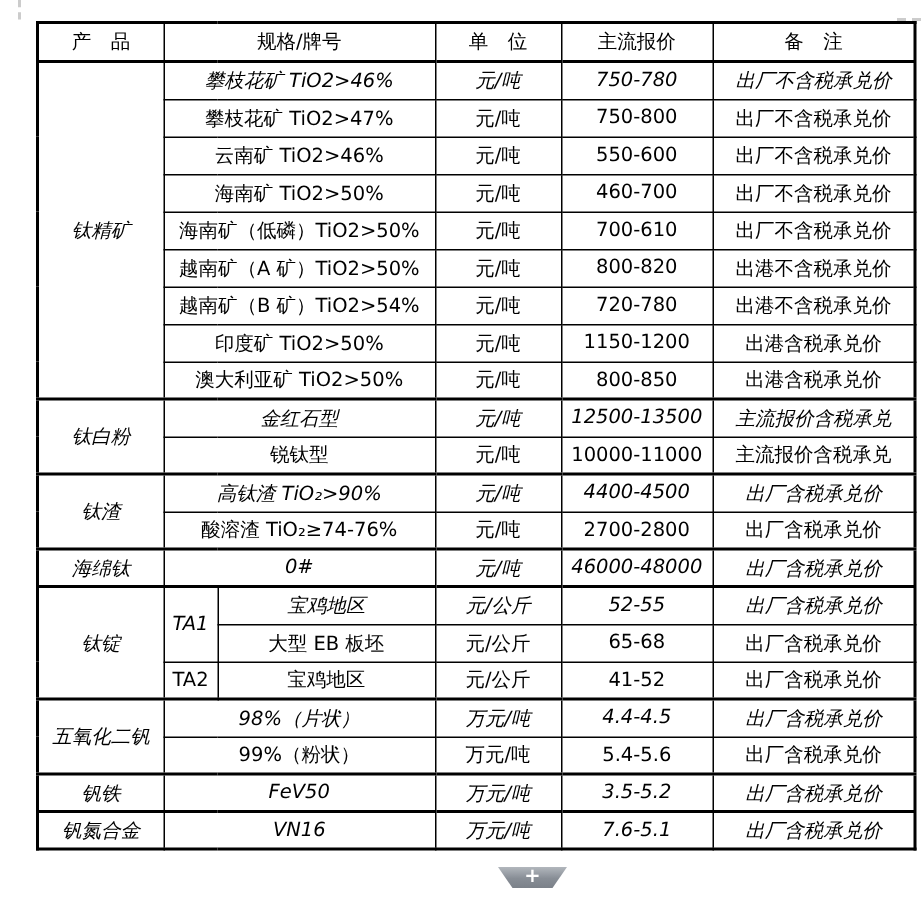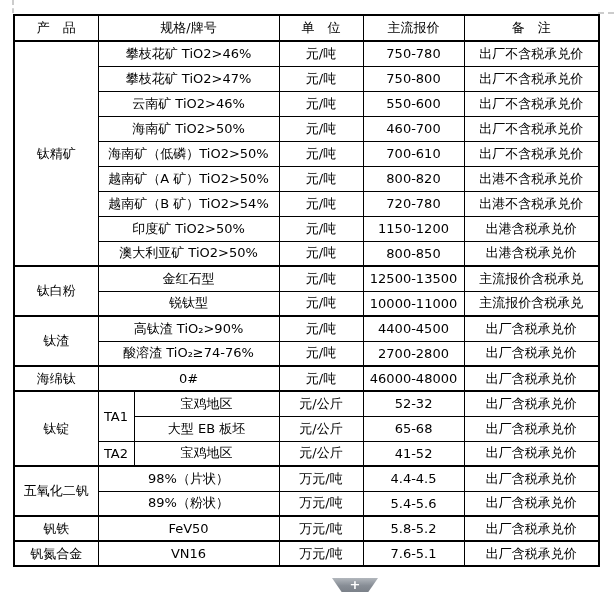--- a/index.html
+++ b/index.html
@@ -12,40 +12,40 @@
   }
   .guide-v {
     position: absolute; left: 12px; top: 0; height: 13px; width: 0;
     border-left: 2px dashed #cccccc;
   }
   .guide-h {
     position: absolute; left: 598px; top: 12px; width: 16px; height: 0;
     border-top: 2px dashed #cccccc;
   }
   table.price-table {
-    position: absolute; left: 13px; top: 14px;
+    position: absolute; left: 24px; top: 14px;
     width: 585px;
     border-collapse: collapse;
     table-layout: fixed;
     border: 2px solid #000;
   }
   .price-table th, .price-table td {
     border: 1px solid #000;
     text-align: center;
     vertical-align: middle;
     font-size: 13px;
     font-weight: normal;
     color: #000;
     padding: 0 2px;
     white-space: nowrap;
     overflow: hidden;
   }
   .price-table thead tr { height: 26px; }
   .price-table tbody tr { height: 25px; }
-  .price-table tbody tr.group-start td { border-top-width: 2px; }
+  .price-table tbody tr.group-start td { border-top-width: 2px; font-style: italic; }
   .expand-btn {
     position: absolute; left: 332px; top: 578px;
     width: 46px; height: 14px;
     background: linear-gradient(180deg, #b2b7bd 0%, #878d95 55%, #7b8189 100%);
     clip-path: polygon(0 0, 100% 0, 79% 100%, 21% 100%);
     display: flex; align-items: center; justify-content: center;
     cursor: pointer;
   }
   .expand-btn .plus {
     color: #ffffff;
@@ -166,21 +166,21 @@
         <td colspan="2">0#</td>
         <td>元/吨</td>
         <td>46000-48000</td>
         <td>出厂含税承兑价</td>
       </tr>
       <tr class="group-start">
         <td rowspan="3">钛锭</td>
         <td rowspan="2">TA1</td>
         <td>宝鸡地区</td>
         <td>元/公斤</td>
-        <td>52-32</td>
+        <td>52-55</td>
         <td>出厂含税承兑价</td>
       </tr>
       <tr>
         <td>大型 EB 板坯</td>
         <td>元/公斤</td>
         <td>65-68</td>
         <td>出厂含税承兑价</td>
       </tr>
       <tr>
         <td rowspan="1">TA2</td>
@@ -190,30 +190,30 @@
         <td>出厂含税承兑价</td>
       </tr>
       <tr class="group-start">
         <td rowspan="2">五氧化二钒</td>
         <td colspan="2">98%（片状）</td>
         <td>万元/吨</td>
         <td>4.4-4.5</td>
         <td>出厂含税承兑价</td>
       </tr>
       <tr>
-        <td colspan="2">89%（粉状）</td>
+        <td colspan="2">99%（粉状）</td>
         <td>万元/吨</td>
         <td>5.4-5.6</td>
         <td>出厂含税承兑价</td>
       </tr>
       <tr class="group-start">
         <td rowspan="1">钒铁</td>
         <td colspan="2">FeV50</td>
         <td>万元/吨</td>
-        <td>5.8-5.2</td>
+        <td>3.5-5.2</td>
         <td>出厂含税承兑价</td>
       </tr>
       <tr class="group-start">
         <td rowspan="1">钒氮合金</td>
         <td colspan="2">VN16</td>
         <td>万元/吨</td>
         <td>7.6-5.1</td>
         <td>出厂含税承兑价</td>
       </tr>
     </tbody>

